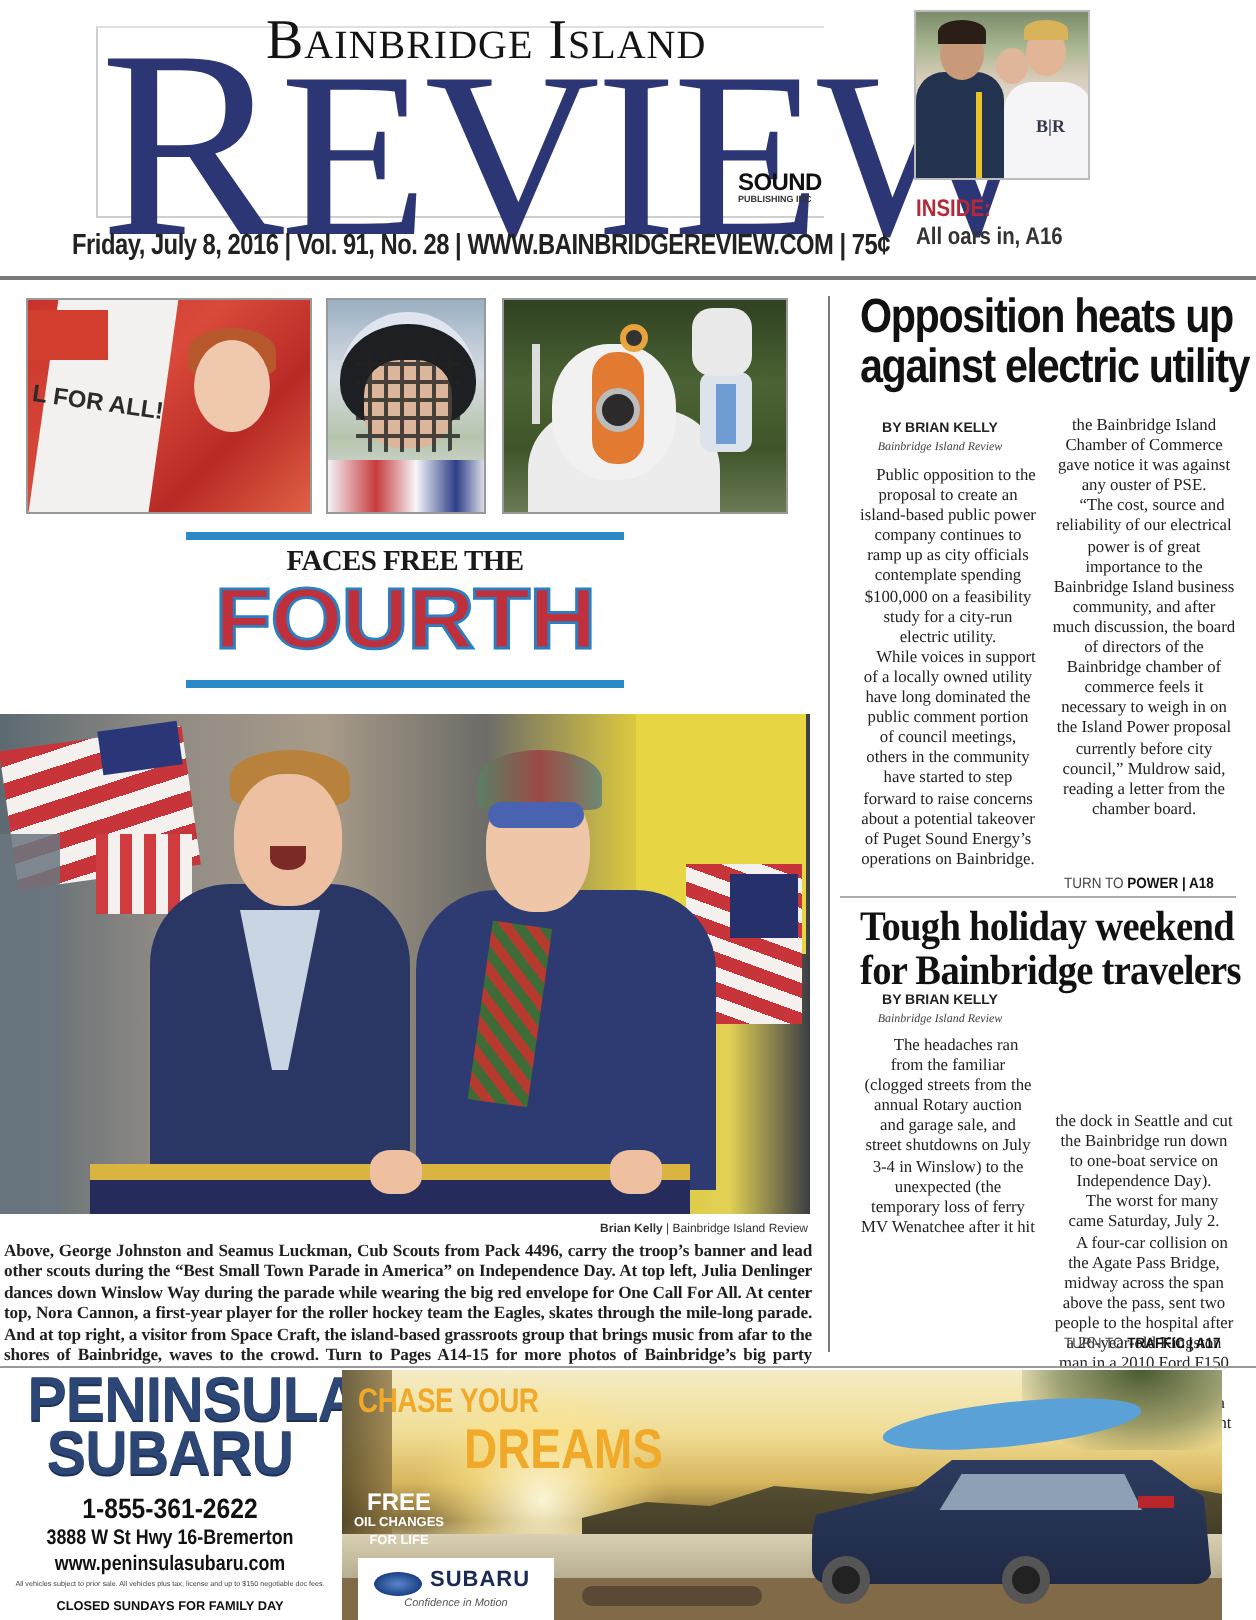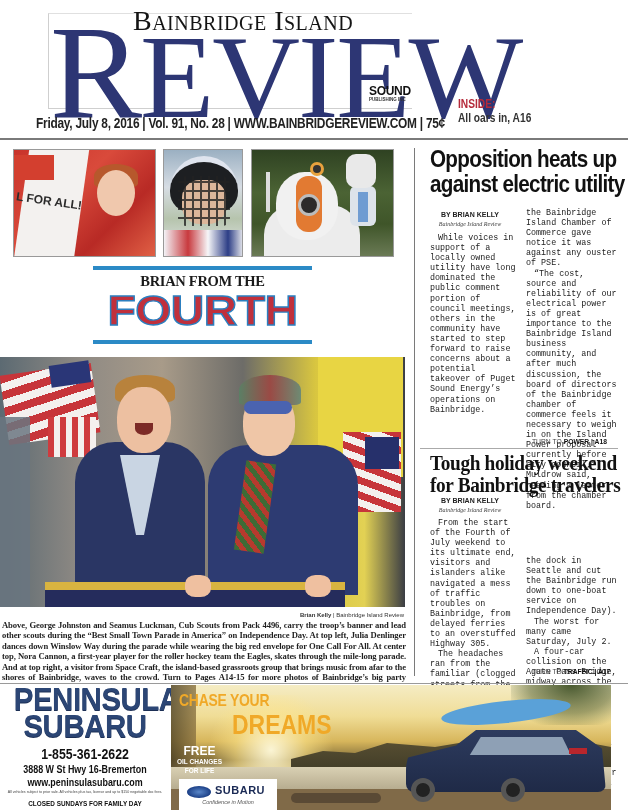--- a/index.html
+++ b/index.html
@@ -99,21 +99,21 @@
 
   
   .col-rule { position: absolute; left: 414px; top: 148px; width: 1px; height: 528px; background: #7a7a7a; }
 
   
   .headline { position: absolute; left: 430px; font-family: "Liberation Sans", sans-serif; font-weight: 700; color: #111; line-height: 1.05; letter-spacing: -0.8px; transform: scaleX(0.86); transform-origin: left top; white-space: nowrap;}
   .hl1 { top: 146px; font-size: 24px; }
   .hl2 { top: 452px; font-size: 21px; font-family: "Liberation Serif", serif; letter-spacing: -0.4px; transform: scaleX(0.92);}
   .byline { position: absolute; left: 430px; width: 80px; text-align: center; font-family: "Liberation Sans", sans-serif; font-weight: 700; font-size: 7px; color: #222;}
   .byline-sub { position: absolute; left: 430px; width: 80px; text-align: center; font-family: "Liberation Serif", serif; font-style: italic; font-size: 6px; color: #444;}
-  .col { position: absolute; width: 90px; font-family: Liberation Mono, monospace; font-size: 8.4px; line-height: 10.1px; color: #222; }
+  .col { position: absolute; width: 90px; font-family: Liberation Serif, serif; font-size: 8.4px; line-height: 10.1px; color: #222; text-align: center; }
   .col p { text-indent: 8px; }
   .col p.noindent { text-indent: 0; }
   .s1c1 { left: 430px; top: 233px; width: 88px;}
   .s1c2 { left: 526px; top: 208px; width: 92px;}
   .s2c1 { left: 430px; top: 518px; width: 88px;}
   .s2c2 { left: 526px; top: 516px; width: 92px; margin-top: 40px;}
   .jump { position: absolute; left: 532px; font-family: "Liberation Sans", sans-serif; font-size: 7.5px; color: #444; white-space: nowrap; transform: scaleX(0.9); transform-origin: left top;}
   .jump b { color: #111; }
   .jump1 { top: 437px; }
   .jump2 { top: 667px; }
@@ -159,20 +159,31 @@
 <body>
 
 <div class="masthead">
   <div class="logo-frame"></div>
   <div class="logo-top">Bainbridge Island</div>
   <div class="logo-main"><span class="big">R</span><span>EVIEW</span></div>
   <div class="sound-logo">SOUND</div>
   <div class="sound-sub">PUBLISHING INC</div>
   <div class="dateline">Friday, July 8, 2016 | Vol. 91, No. 28 | WWW.BAINBRIDGEREVIEW.COM | 75¢</div>
 
+  <div class="inside-photo">
+    <div class="p1"></div>
+    <div class="h1"></div>
+    <div class="hair1"></div>
+    <div class="p2"></div>
+    <div class="h3"></div>
+    <div class="h2"></div>
+    <div class="hair2"></div>
+    <div class="oar"></div>
+    <div class="bir">B|R</div>
+  </div>
   <div class="inside-label">INSIDE:</div>
   <div class="inside-text">All oars in, A16</div>
 </div>
 <div class="mast-rule"></div>
 
 <div class="photo ph-envelope">
   <div class="paper"></div>
   <div class="flap"></div>
   <div class="txt">L FOR ALL!</div>
   <div class="hair"></div>
@@ -190,21 +201,21 @@
   <div class="helmet"></div>
   <div class="stripe"></div>
   <div class="lens"></div>
   <div class="lamp"></div>
   <div class="arm"></div>
   <div class="armstripe"></div>
   <div class="glove"></div>
 </div>
 
 <div class="faces-rule top"></div>
-<div class="faces-kicker">BRIAN FROM THE</div>
+<div class="faces-kicker">FACES FREE THE</div>
 <div class="faces-title">FOURTH</div>
 <div class="faces-rule bot"></div>
 
 <div class="main-photo">
   <div class="mp-yellow"></div>
   <div class="mp-flag1"></div>
   <div class="mp-flag1c"></div>
   <div class="mp-flag2"></div>
   <div class="mp-flag3"></div>
   <div class="mp-flag3c"></div>
@@ -228,37 +239,37 @@
 
 <div class="col-rule"></div>
 
 <div class="headline hl1">
   <div>Opposition heats up</div>
   <div>against electric utility</div>
 </div>
 <div class="byline" style="top:211px">BY BRIAN KELLY</div>
 <div class="byline-sub" style="top:221px">Bainbridge Island Review</div>
 <div class="col s1c1">
+  <p>Public opposition to the proposal to create an island-based public power company continues to ramp up as city officials contemplate spending $100,000 on a feasibility study for a city-run electric utility.</p>
   <p>While voices in support of a locally owned utility have long dominated the public comment portion of council meetings, others in the community have started to step forward to raise concerns about a potential takeover of Puget Sound Energy’s operations on Bainbridge.</p>
 </div>
 <div class="col s1c2">
   <p class="noindent">the Bainbridge Island Chamber of Commerce gave notice it was against any ouster of PSE.</p>
   <p>“The cost, source and reliability of our electrical power is of great importance to the Bainbridge Island business community, and after much discussion, the board of directors of the Bainbridge chamber of commerce feels it necessary to weigh in on the Island Power proposal currently before city council,” Muldrow said, reading a letter from the chamber board.</p>
 </div>
 <div class="jump jump1"><span>TURN TO </span><b>POWER</b><b> | A18</b></div>
 <div class="story-rule"></div>
 
 <div class="headline hl2">
   <div>Tough holiday weekend</div>
   <div>for Bainbridge travelers</div>
 </div>
 <div class="byline" style="top:497px">BY BRIAN KELLY</div>
 <div class="byline-sub" style="top:507px">Bainbridge Island Review</div>
 <div class="col s2c1">
-  <p>From the start of the Fourth of July weekend to its ultimate end, visitors and islanders alike navigated a mess of traffic troubles on Bainbridge, from delayed ferries to an overstuffed Highway 305.</p>
   <p>The headaches ran from the familiar (clogged streets from the annual Rotary auction and garage sale, and street shutdowns on July 3-4 in Winslow) to the unexpected (the temporary loss of ferry MV Wenatchee after it hit</p>
 </div>
 <div class="col s2c2">
   <p class="noindent">the dock in Seattle and cut the Bainbridge run down to one-boat service on Independence Day).</p>
   <p>The worst for many came Saturday, July 2.</p>
   <p>A four-car collision on the Agate Pass Bridge, midway across the span above the pass, sent two people to the hospital after a 26-year-old Kingston man in a 2010 Ford F150 heading north failed to slow for traffic and hit a 2008 Ford Escape in front of him.</p>
 </div>
 <div class="jump jump2"><span>TURN TO </span><b>TRAFFIC</b><b> | A17</b></div>
 
 <div class="ad-rule"></div>

